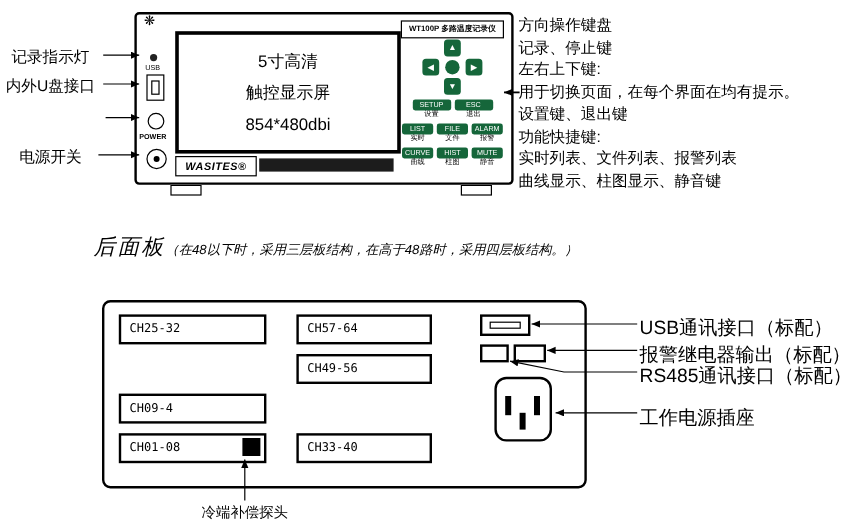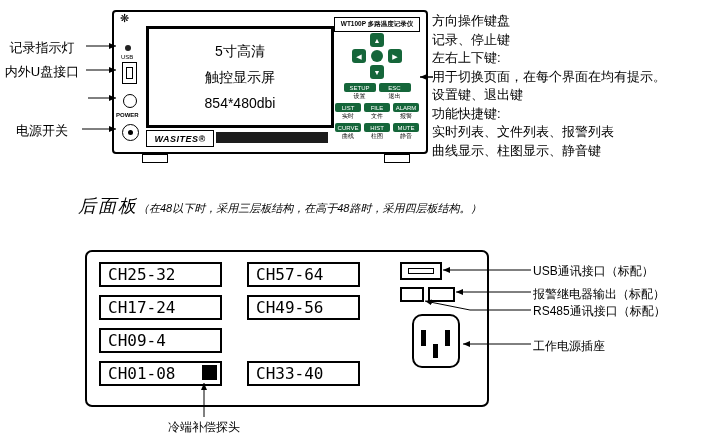--- a/index.html
+++ b/index.html
@@ -44,34 +44,34 @@
 
   
   .desc{position:absolute;left:432px;top:12px;width:286px;font-size:13px;line-height:18.5px;white-space:nowrap;}
 
   
   .rear-title{position:absolute;left:78px;top:194px;white-space:nowrap;font-style:italic;}
   .rear-title .t1{font-size:18px;letter-spacing:2px;}
   .rear-title .t2{font-size:11px;}
   .rpanel{position:absolute;left:85px;top:250px;width:400px;height:153px;border:2px solid #000;border-radius:7px;background:#fff;}
   .chblock{position:absolute;height:21px;border:2px solid #000;background:#fff;display:flex;align-items:center;
-           padding-left:7px;font-family:"DejaVu Sans Mono","Liberation Mono",monospace;font-size:16px;}
+           padding-left:7px;font-family:"DejaVu Sans Mono","Liberation Mono",monospace;font-size:10px;}
   .probe-square{position:absolute;right:3px;top:2px;width:15px;height:15px;background:#000;}
   .usbport{position:absolute;left:400px;top:262px;width:38px;height:14px;border:2px solid #000;background:#fff;
            display:flex;align-items:center;justify-content:center;}
   .usbport i{display:block;width:24px;height:4px;border:1px solid #000;}
   .sport{position:absolute;top:287px;height:11px;border:2px solid #000;background:#fff;}
   .rs485{left:400px;width:20px;}
   .relay{left:428px;width:23px;}
   .socket{position:absolute;left:412px;top:314px;width:44px;height:50px;border:2.5px solid #000;border-radius:10px;background:#fff;}
   .socket i{position:absolute;background:#000;display:block;}
   .socket .s1{left:7px;top:14px;width:5px;height:16px;}
   .socket .s2{left:31px;top:14px;width:5px;height:16px;}
   .socket .s3{left:19px;top:28px;width:5px;height:14px;}
-  .rlabel{position:absolute;left:533px;font-size:12px;white-space:nowrap;}
+  .rlabel{position:absolute;left:533px;font-size:16px;white-space:nowrap;}
   .plabel{position:absolute;left:154px;top:419px;width:100px;text-align:center;font-size:12px;white-space:nowrap;}
 
   .overlay{position:absolute;left:0;top:0;pointer-events:none;}
 </style>
 </head>
 <body>
 
 <div class="canvas">
 
   <div class="llabel" style="top:39px">记录指示灯</div>
@@ -162,23 +162,20 @@
   </div>
 
   <div class="rear-title">
     <span class="t1">后面板</span><span class="t2">（在48以下时，采用三层板结构，在高于48路时，采用四层板结构。）</span>
   </div>
 
   <div class="rpanel"></div>
 
   <div class="chblock" style="left:99px;top:262px;width:112px">
       <span>CH25-32</span>
-    </div>
-  <div class="chblock" style="left:99px;top:295px;width:112px">
-      <span>CH17-24</span>
     </div>
   <div class="chblock" style="left:99px;top:328px;width:112px">
       <span>CH09-4</span>
     </div>
   <div class="chblock" style="left:99px;top:361px;width:112px">
     <span>CH01-08</span>
     <span class="probe-square"></span>
   </div>
   <div class="chblock" style="left:247px;top:262px;width:102px">
       <span>CH57-64</span>

